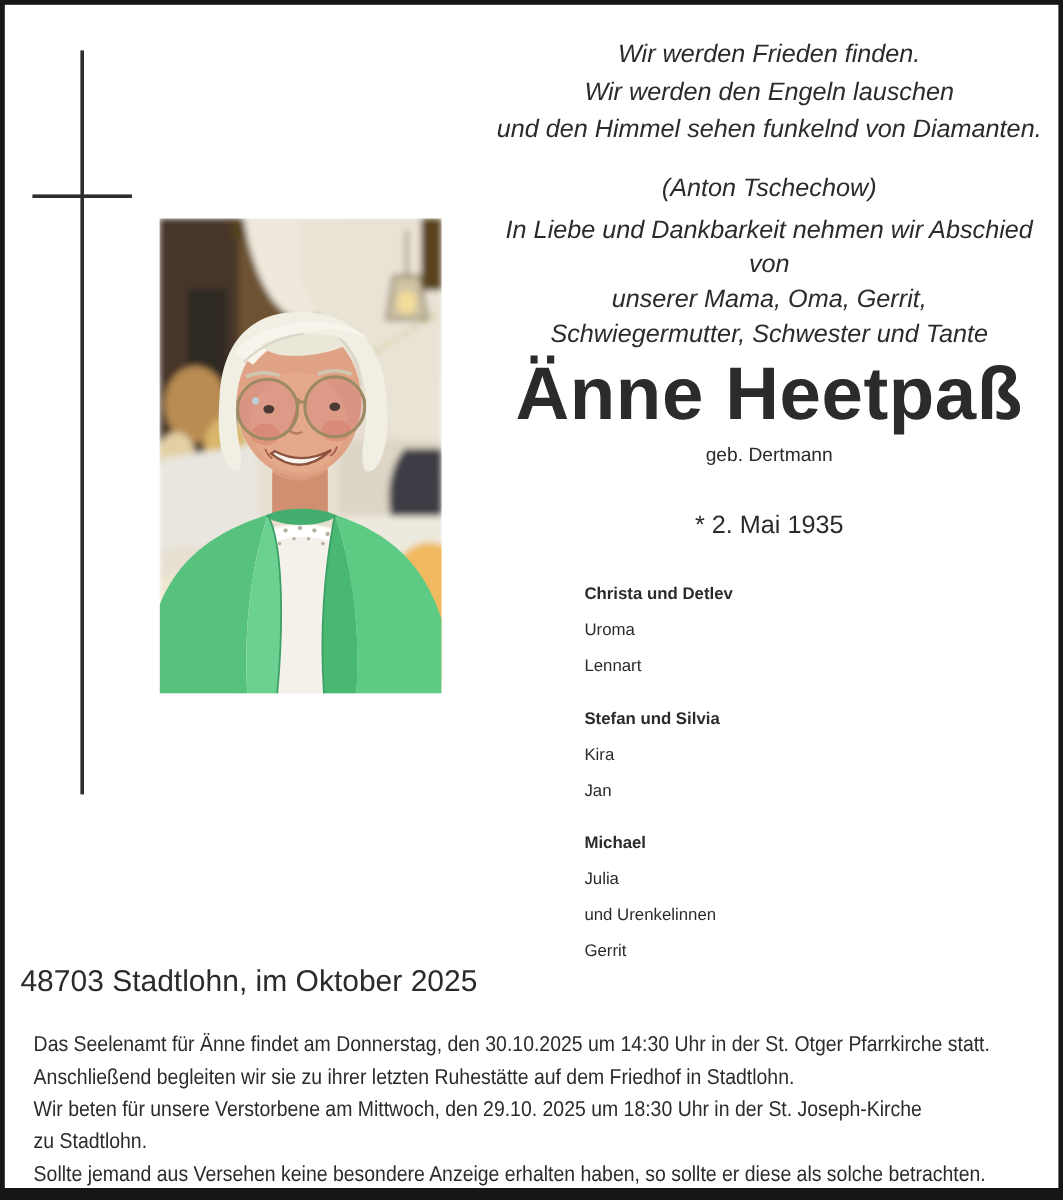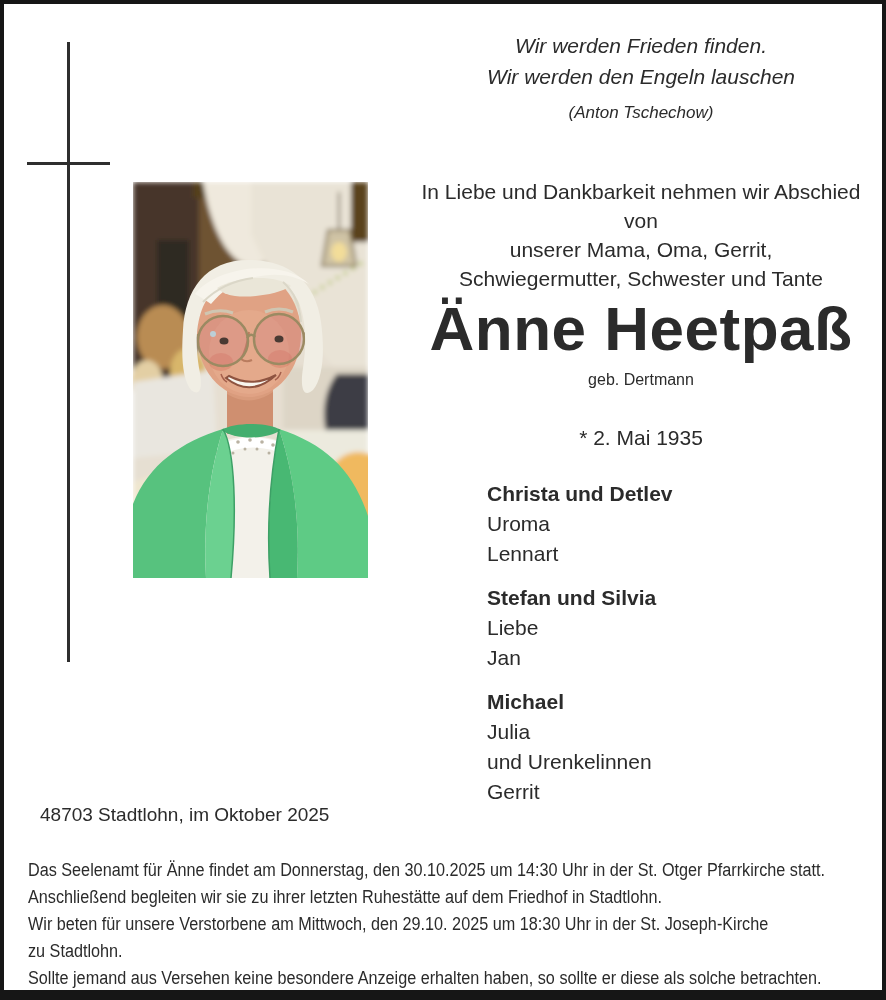--- a/index.html
+++ b/index.html
@@ -21,33 +21,33 @@
   .cross-v { position:absolute; left:67px; top:42px; width:3px; height:620px; background:#2e2e2e; }
   .cross-h { position:absolute; left:27px; top:162px; width:83px; height:3px; background:#2e2e2e; }
 
   
   .photo { position:absolute; left:133px; top:182px; width:235px; height:396px; }
   .photo svg { display:block; width:100%; height:100%; }
 
   
   .col { position:absolute; left:405px; width:472px; text-align:center; }
   .quote      { top:30px; font-style:italic; font-size:21px; line-height:31px; }
-  .attribution{ margin-top:5px; font-style:italic; font-size:17px; }
-  .farewell   { top:177px; font-size:21px; line-height:29px; }
+  .attribution{ margin-top:18px; font-style:italic; font-size:21px; }
+  .farewell   { top:177px; font-size:21px; line-height:29px;font-style:italic; }
   .name       { top:293px; font-size:62px; font-weight:bold; letter-spacing:0.5px; }
   .maiden     { top:371px; font-size:16px; }
   .dates      { top:426px; font-size:21px; display:flex; justify-content:center; gap:38px;flex-direction:column; }
 
   
-  .mourners { position:absolute; left:487px; top:479px; text-align:left; font-size:21px; line-height:30px; }
+  .mourners { position:absolute; left:487px; top:479px; text-align:left; font-size:14px; line-height:30px; }
   .mourners .group { margin-bottom:14px; }
   .mourners .head { font-weight:bold; }
 
   
-  .place-date { position:absolute; left:40px; top:804px; font-size:19px; }
+  .place-date { position:absolute; left:17px; top:804px; font-size:25px; }
   .notice { position:absolute; left:28px; top:857px; font-size:18px; line-height:27px; }
   .notice div { white-space:nowrap; transform:scaleX(0.90); transform-origin:0 50%; }
 </style>
 </head>
 <body>
 
 <div class="clipping">
 
   <div>
     <div class="cross-v"></div>
@@ -141,20 +141,21 @@
         <path d="M62,112 C84,84 150,76 176,102 C160,92 140,90 118,96 C100,101 88,110 78,122 C72,118 66,114 62,112 Z" fill="#f7f4ec"></path>
         <path d="M84,106 C104,94 142,92 158,104 C146,112 120,116 102,114 C94,113 88,110 84,106 Z" fill="#eae6d8"></path>
         <path d="M70,120 Q90,100 120,96 M150,100 Q166,114 168,140" stroke="#dbd7c8" stroke-width="2" fill="none"></path>
       </g>
     </svg>
   </div>
 
   <div class="col quote">
     <div>Wir werden Frieden finden.</div>
     <div>Wir werden den Engeln lauschen</div>
+    <div>und den Himmel sehen funkelnd von Diamanten.</div>
     <div class="attribution">(Anton Tschechow)</div>
   </div>
 
   <div class="col farewell">
     <div>In Liebe und Dankbarkeit nehmen wir Abschied von</div>
     <div>unserer Mama, Oma, Gerrit,</div>
     <div>Schwiegermutter, Schwester und Tante</div>
   </div>
 
   <div class="col name">Änne Heetpaß</div>
@@ -164,21 +165,21 @@
   </div>
 
   <div class="mourners">
     <div class="group">
       <div class="head">Christa und Detlev</div>
       <div>Uroma</div>
       <div>Lennart</div>
     </div>
     <div class="group">
       <div class="head">Stefan und Silvia</div>
-      <div>Liebe</div>
+      <div>Kira</div>
       <div>Jan</div>
     </div>
     <div class="group">
       <div class="head">Michael</div>
       <div>Julia</div>
       <div>und Urenkelinnen</div>
       <div>Gerrit</div>
     </div>
   </div>
 

